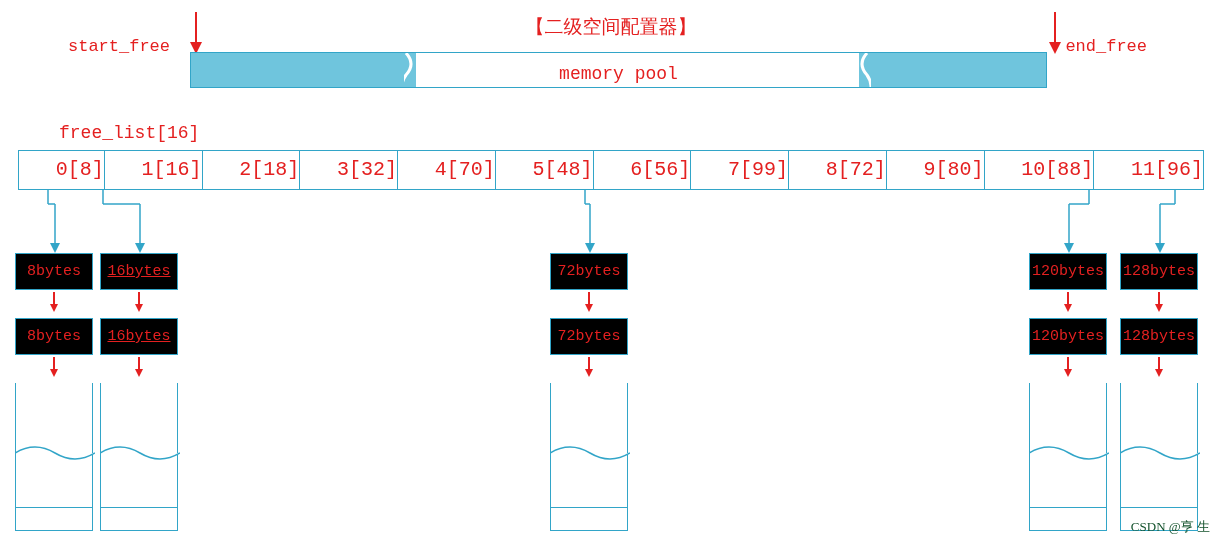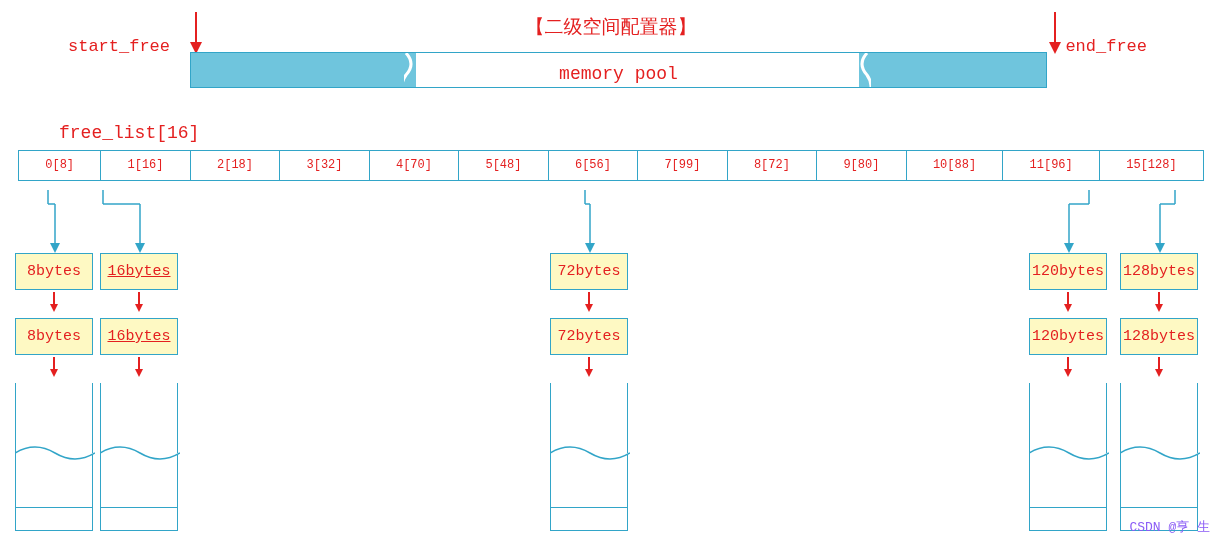--- a/index.html
+++ b/index.html
@@ -44,56 +44,56 @@
   }
   .free-list{
     position:absolute;top:150px;left:18px;width:1186px;
     border:1px solid #32a5c8;
     display:flex;
     box-sizing:border-box;
   }
   .free-list .cell{
     flex:1 1 auto;
     border-right:1px solid #32a5c8;
-    text-align:center;
+    text-align:right;
     padding:7px 0 8px;
-    font-size:12px;
+    font-size:20px;
     white-space:nowrap;
   }
   .free-list .cell:last-child{border-right:none;}
   .column{
     position:absolute;top:190px;width:78px;
   }
   .column .conn{
     height:63px;position:relative;
   }
   .column .conn svg{position:absolute;top:0;left:0;}
   .column .node{
     border:1px solid #32a5c8;
     height:35px;
     text-align:center;
     font-size:15px;
     line-height:35px;
     white-space:nowrap;
     position:relative;
-    background:#fef9c3;
+    background:#000000;
   }
   .column .ellipsis{
     border:1px solid #32a5c8;border-top:none;
     height:124px;position:relative;background:#fff;
   }
   .column .tail{
     border:1px solid #32a5c8;border-top:none;height:22px;
   }
   .mini-arrow{
     width:12px;margin:2px auto 1px;
   }
   .watermark{
     position:absolute;bottom:6px;right:12px;
-    color:#8b5cf6;font-family:Liberation Mono, monospace;font-size:13px;
+    color:#14532d;font-family:Liberation Serif, serif;font-size:13px;
   }
 </style>
 </head>
 <body>
 
 <div class="title">【二级空间配置器】</div>
 
 <div class="start-free">start_free</div>
 <div class="end-free">end_free</div>
 
@@ -132,21 +132,20 @@
     <div class="cell">2[18]</div>
     <div class="cell">3[32]</div>
     <div class="cell">4[70]</div>
     <div class="cell">5[48]</div>
     <div class="cell">6[56]</div>
     <div class="cell">7[99]</div>
     <div class="cell">8[72]</div>
     <div class="cell">9[80]</div>
     <div class="cell">10[88]</div>
     <div class="cell">11[96]</div>
-    <div class="cell">15[128]</div>
   </div>
 
 <div id="cols">
     <div class="column" style="left: 15px;">
       <div class="conn">
         <svg width="80" height="63">
           <line x1="33" y1="0" x2="33" y2="14" stroke="#32a5c8" stroke-width="1.5"></line>
           <line x1="33" y1="14" x2="40" y2="14" stroke="#32a5c8" stroke-width="1.5"></line>
           <line x1="40" y1="14" x2="40" y2="56" stroke="#32a5c8" stroke-width="1.5"></line>
           <polygon points="40,63 35,53 45,53" fill="#32a5c8"></polygon>

